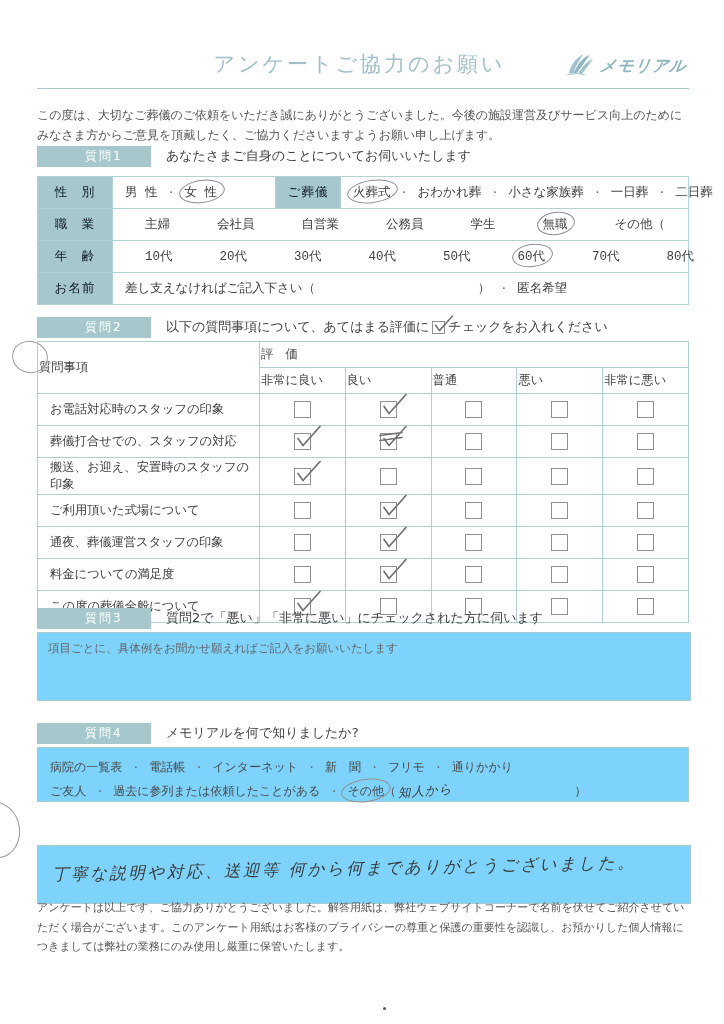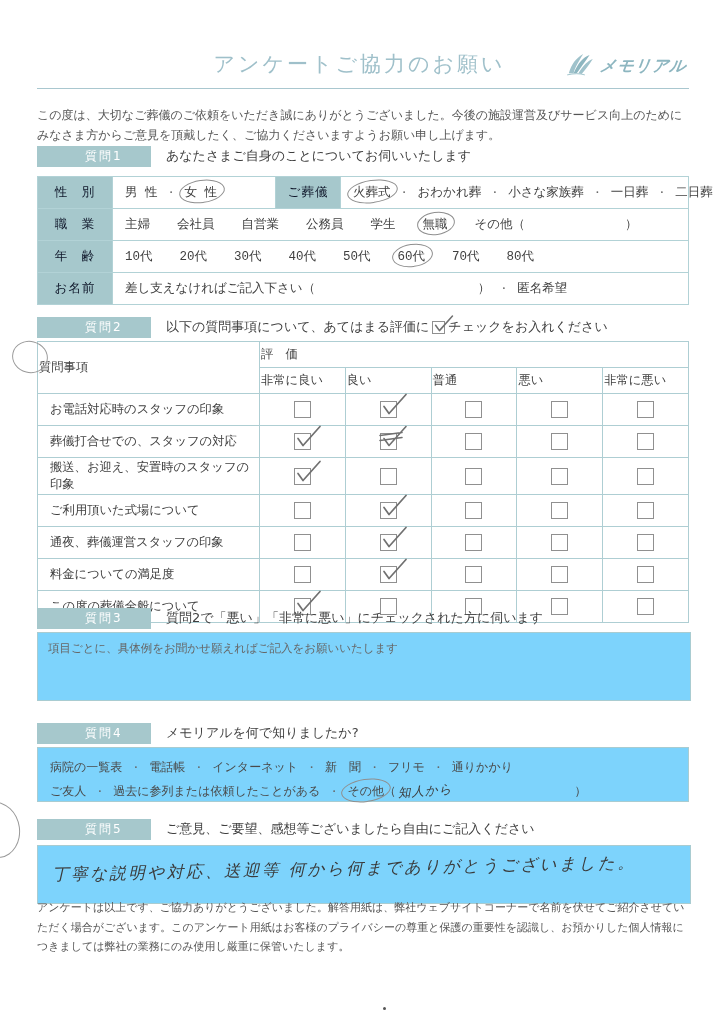--- a/index.html
+++ b/index.html
@@ -27,21 +27,21 @@
 
   
   .q1-table{top:176px;border-collapse:collapse;width:652px;table-layout:fixed;}
   .q1-table th,.q1-table td{border:1px solid #b2d2d6;height:29px;font-size:12.5px;font-weight:normal;}
   .q1-table th.lbl{background:#a6c8cc;color:#0f172a;letter-spacing:1px;text-align:center;}
   .q1-table td{padding:0 0 0 12px;text-align:left;color:#3f3f3f;font-family:Liberation Mono, monospace;}
 
   
   .optgroup{display:inline-flex;align-items:center;flex-wrap:nowrap;white-space:nowrap;}
   .optgroup .sep{margin:0 8px;color:#666;font-size:11px;}
-  .optgroup.wide .opt{margin-right:27px;}
+  .optgroup.wide .opt{margin-right:27px;margin-left:20px;}
   .circled{position:relative;display:inline-block;}
   .circled::after{content:"";position:absolute;left:-6px;right:-7px;top:-4px;bottom:-2px;
                   border:1.4px solid #8f8f8f;border-radius:50%;transform:rotate(-8deg);pointer-events:none;}
 
   
   .q2-table{top:341px;border-collapse:collapse;width:652px;table-layout:fixed;}
   .q2-table th,.q2-table td{border:1px solid #aeced3;font-size:12.3px;font-weight:normal;color:#3f3f3f;}
   .q2-table thead th{height:23px;text-align:left;}
   .q2-table col.c-item{width:222px;}
   .q2-table tbody td{height:29px;}
@@ -321,24 +321,20 @@
           <span class="sep">・</span>
           <span class="opt circled">その他</span>
         </span>
       <span>（</span>
       <span class="hand q4-hand">知人から</span>
       <span class="q4-gap"></span>
       <span>）</span>
     </div>
   </div>
 
-  <div class="content secrow abs" style="top:818px;">
-    <span class="badge">質問5</span>
-    <span class="sec-heading">ご意見、ご要望、感想等ございましたら自由にご記入ください</span>
-  </div>
   <div class="content abox q5-box abs">
     <span class="hand q5-hand">丁寧な説明や対応、送迎等 何から何までありがとうございました。</span>
   </div>
 
   <p class="content footer abs">アンケートは以上です、ご協力ありがとうございました。解答用紙は、弊社ウェブサイトコーナーで名前を伏せてご紹介させていただく場合がございます。このアンケート用紙はお客様のプライバシーの尊重と保護の重要性を認識し、お預かりした個人情報につきましては弊社の業務にのみ使用し厳重に保管いたします。</p>
 
   <div class="loop-1"></div>
   <div class="loop-2"></div>
   <div class="stray-dot"></div>
 

